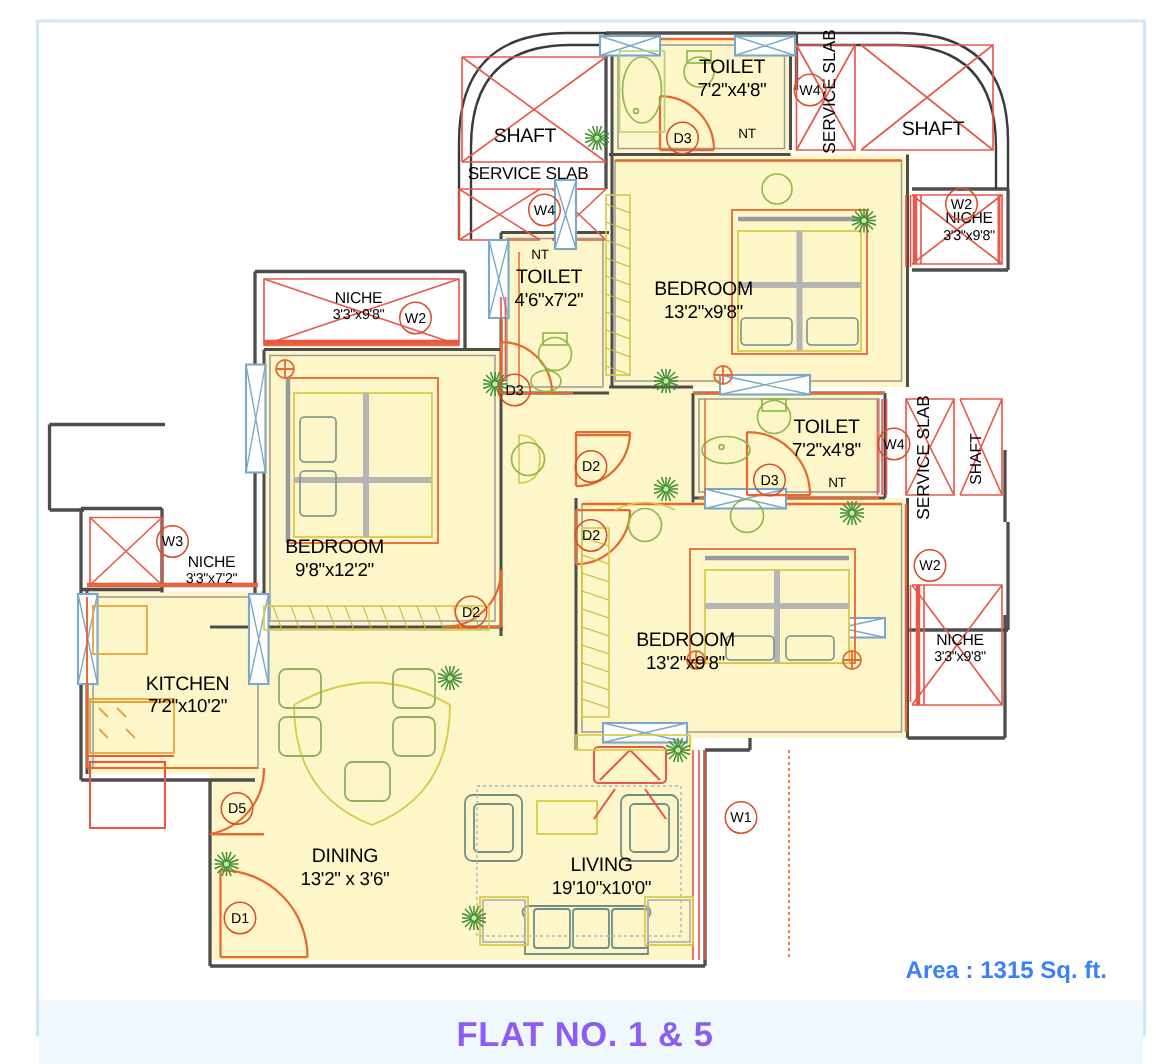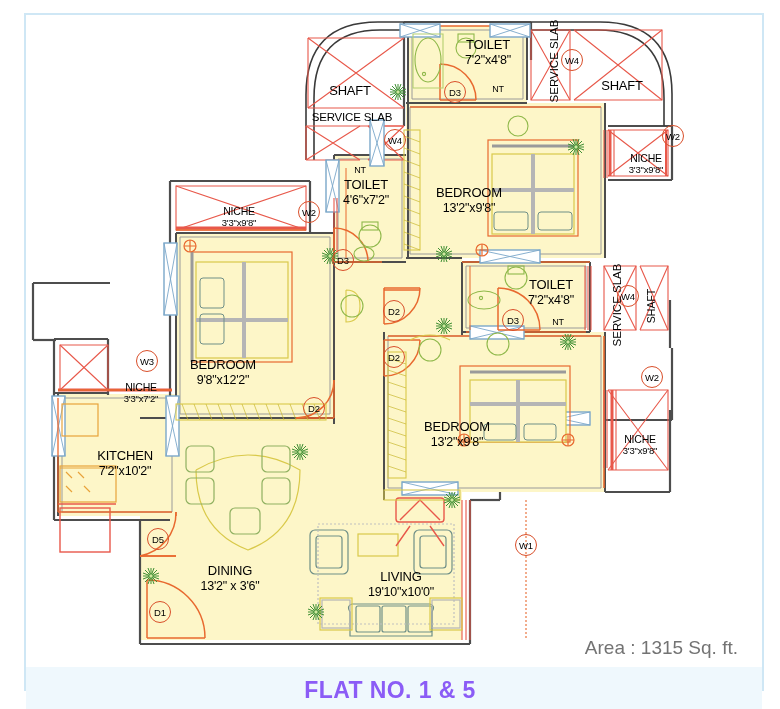--- a/index.html
+++ b/index.html
@@ -9,33 +9,33 @@
   
   .frame{position:absolute;left:24px;top:13px;width:740px;height:678px;border:2px solid #cfe7f5;box-sizing:border-box;pointer-events:none;}
   .bottomband{position:absolute;left:26px;top:667px;width:736px;height:42px;background:#eff8fd;}
 
   svg{position:absolute;left:0;top:0;width:780px;height:709px;}
 
   .lbl{position:absolute;font-family:"Liberation Sans",sans-serif;color:#000;white-space:nowrap;
        text-align:center;transform:translate(-50%,-50%);line-height:1.12;letter-spacing:-0.2px;}
   .room{font-size:13px;}
   .room .dim{font-size:12.5px;display:block;}
-  .small{font-size:10.5px;margin-top:12px;}
+  .small{font-size:10.5px;}
   .small .dim{font-size:9.5px;display:block;}
   .tiny{font-size:9px;}
   .vert{transform:translate(-50%,-50%) rotate(-90deg);font-size:10.5px;letter-spacing:0px;}
   .shaft{font-size:13px;}
   .servslab{font-size:11.5px;}
 
   .tag{position:absolute;transform:translate(-50%,-50%);width:20px;height:20px;border-radius:50%;
        border:1.3px solid #d94f2a;color:#000;font-size:9.5px;display:flex;align-items:center;
        justify-content:center;background:rgba(255,255,255,0.0);font-family:"Liberation Sans",sans-serif;}
-  .tag.w{border-color:#d94f2a;margin-left:32px;}
-
-  .areatxt{position:absolute;right:42px;top:648px;transform:translate(0,-50%);font-size:19px;color:#737373;}
+  .tag.w{border-color:#d94f2a;}
+
+  .areatxt{position:absolute;right:42px;top:648px;transform:translate(0,-50%);font-size:16px;color:#3b82f6;font-weight:bold;}
   .flattitle{position:absolute;left:390px;top:690px;transform:translate(-50%,-50%);font-size:23px;
              font-weight:bold;color:#8b5cf6;letter-spacing:0.4px;}
 </style>
 </head>
 <body>
 
 <div id="stage">
 
   <div class="frame"></div>
   <div class="bottomband"></div>

